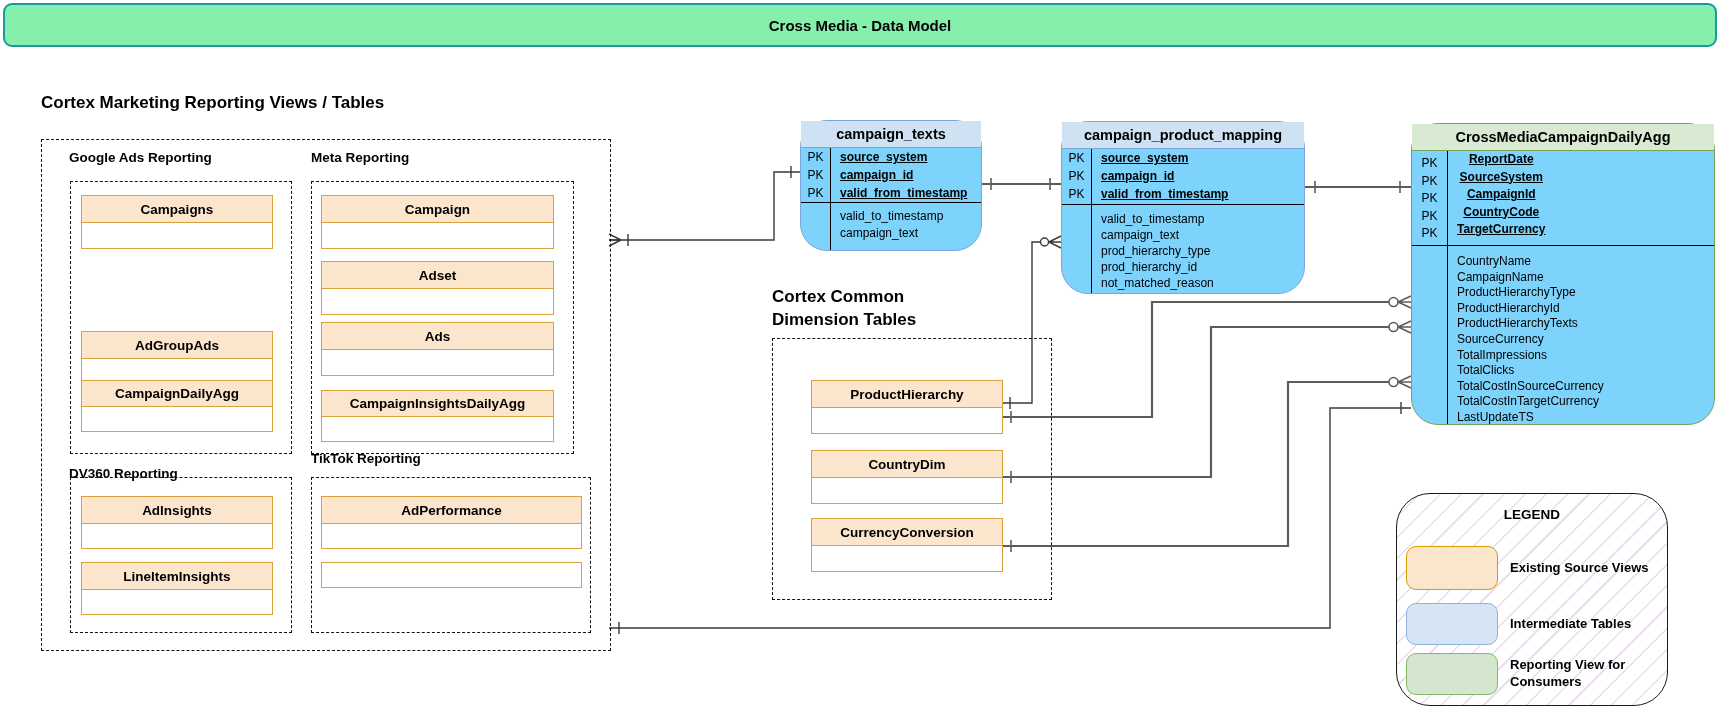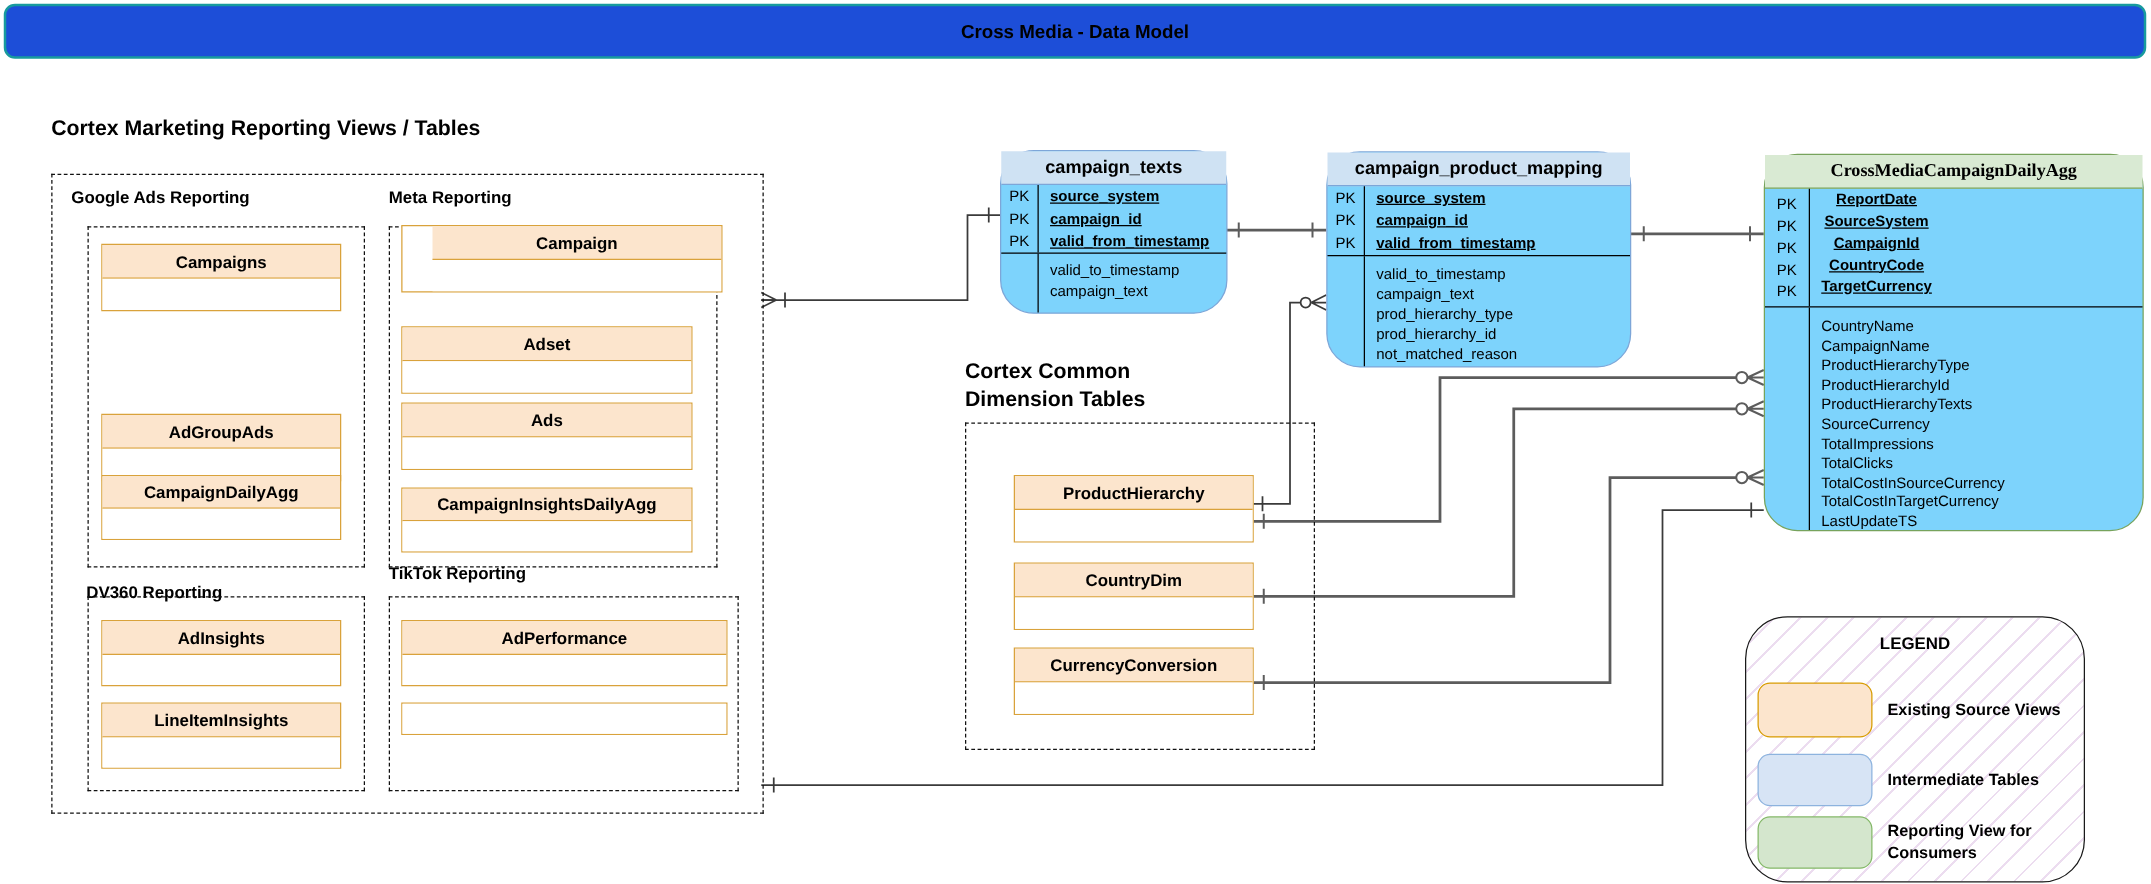--- a/index.html
+++ b/index.html
@@ -1,21 +1,21 @@
 <!DOCTYPE html>
 <html><head>
 <meta charset="utf-8">
 <style>
   html,body{margin:0;padding:0;background:#fff;}
   #canvas{position:relative;width:1721px;height:707px;background:#fff;overflow:hidden;
           font-family:"Liberation Sans",sans-serif;color:#000;}
 
   
   .banner{position:absolute;left:3px;top:3px;width:1710px;height:40px;
-          background:#1d4ed8;border:2px solid #189a9e;border-radius:9px;
+          background:#86efac;border:2px solid #189a9e;border-radius:9px;
           display:flex;align-items:center;justify-content:center;
           font-weight:bold;font-size:15px;}
 
   
   .h1{position:absolute;font-weight:bold;font-size:17px;white-space:nowrap;}
   .glabel{position:absolute;font-weight:bold;font-size:13.5px;white-space:nowrap;}
 
   
   .dashed{position:absolute;border:1.6px dashed #111;}
 
@@ -26,21 +26,21 @@
                  font-weight:bold;font-size:13.5px;}
   .entity .ebody{background:#fff;}
 
   
   .dbtable{position:absolute;background:#7dd3fc;display:flex;flex-direction:column;border-radius:27px;}
   .dbtable.blue{border:1.5px solid #7da6d8;}
   .dbtable.green{border:1.5px solid #77a35c;}
   .dbtable .thead{display:flex;align-items:center;justify-content:center;
                   font-weight:bold;font-size:14.5px;}
   .dbtable.blue .thead{background:#cfe2f3;border-bottom:1.5px solid #7da6d8;}
-  .dbtable.green .thead{background:#d9ead3;border-bottom:1.5px solid #77a35c;font-family:Liberation Serif, serif;}
+  .dbtable.green .thead{background:#d9ead3;border-bottom:1.5px solid #77a35c;}
   .tsec{display:flex;flex-direction:row;}
   .tsec.bodysec{border-top:1.4px solid #000;}
   .pkcol{border-right:1.4px solid #000;display:flex;flex-direction:column;
          align-items:center;font-size:12px;flex-shrink:0;}
   .fieldcol{padding-left:9px;display:flex;flex-direction:column;font-size:12px;}
   .pkfield{font-weight:bold;text-decoration:underline;white-space:nowrap;}
   .bfield{white-space:nowrap;}
 
   
   .legend{position:absolute;left:1396px;top:493px;width:270px;height:211px;
@@ -119,40 +119,40 @@
       <path class="ln-dark" d="M609 628 H1330 V408 H1411"></path>
       <path class="ln-dark" d="M619 622 V634"></path>
       <path class="ln-dark" d="M1401 402 V414"></path>
     </g>
   </svg>
 
   <div class="h1" style="left:41px;top:93px;">Cortex Marketing Reporting Views / Tables</div>
 
   <div class="dashed" style="left:41px;top:139px;width:568px;height:510px;"></div>
 
-  <div class="glabel" style="left:57px;top:150px;">Google Ads Reporting</div>
+  <div class="glabel" style="left:69px;top:150px;">Google Ads Reporting</div>
   <div class="dashed" style="left:70px;top:181px;width:220px;height:271px;"></div>
 
   <div class="entity" style="left:81px;top:195px;width:190px;">
     <div class="ehead" style="height:26px;">Campaigns</div>
     <div class="ebody" style="height:25px;"></div>
   </div>
   <div class="entity" style="left:81px;top:331px;width:190px;">
     <div class="ehead" style="height:26px;">AdGroupAds</div>
     <div class="ebody" style="height:25px;"></div>
   </div>
   <div class="entity" style="left:81px;top:380px;width:190px;">
     <div class="ehead" style="height:25px;">CampaignDailyAgg</div>
     <div class="ebody" style="height:24px;"></div>
   </div>
 
   <div class="glabel" style="left:311px;top:150px;">Meta Reporting</div>
   <div class="dashed" style="left:311px;top:181px;width:261px;height:271px;"></div>
 
-  <div class="entity" style="left:321px;top:180px;width:231px;padding-left:24px;">
+  <div class="entity" style="left:321px;top:195px;width:231px;">
     <div class="ehead" style="height:26px;">Campaign</div>
     <div class="ebody" style="height:25px;"></div>
   </div>
   <div class="entity" style="left:321px;top:261px;width:231px;">
     <div class="ehead" style="height:26px;">Adset</div>
     <div class="ebody" style="height:25px;"></div>
   </div>
   <div class="entity" style="left:321px;top:322px;width:231px;">
     <div class="ehead" style="height:26px;">Ads</div>
     <div class="ebody" style="height:25px;"></div>

